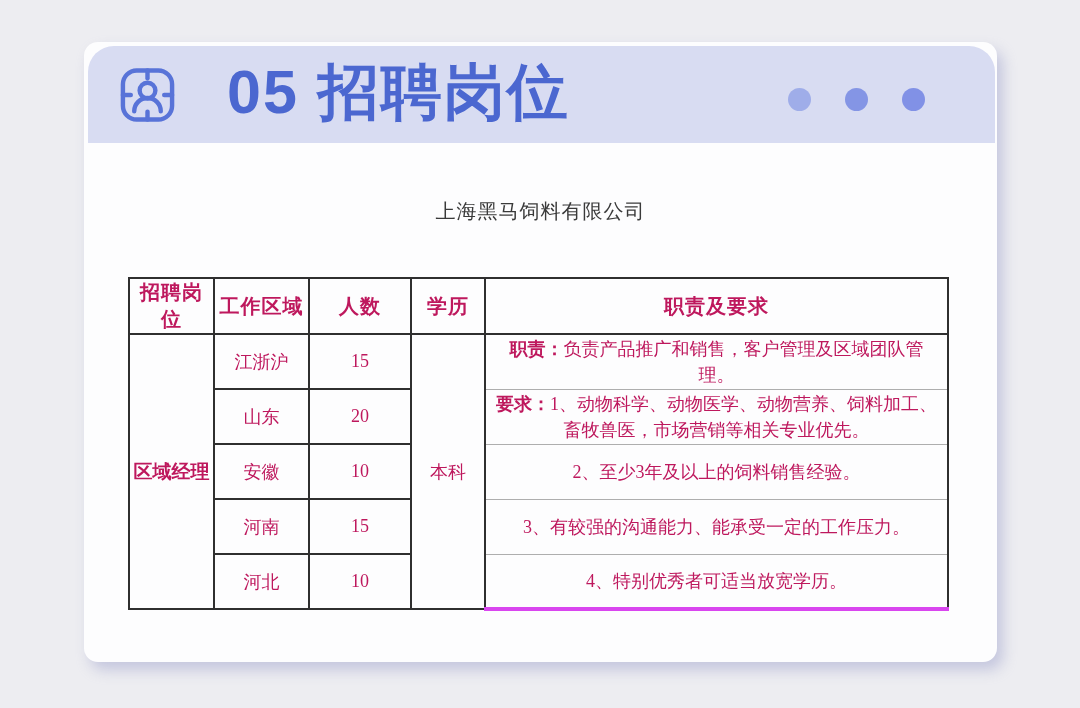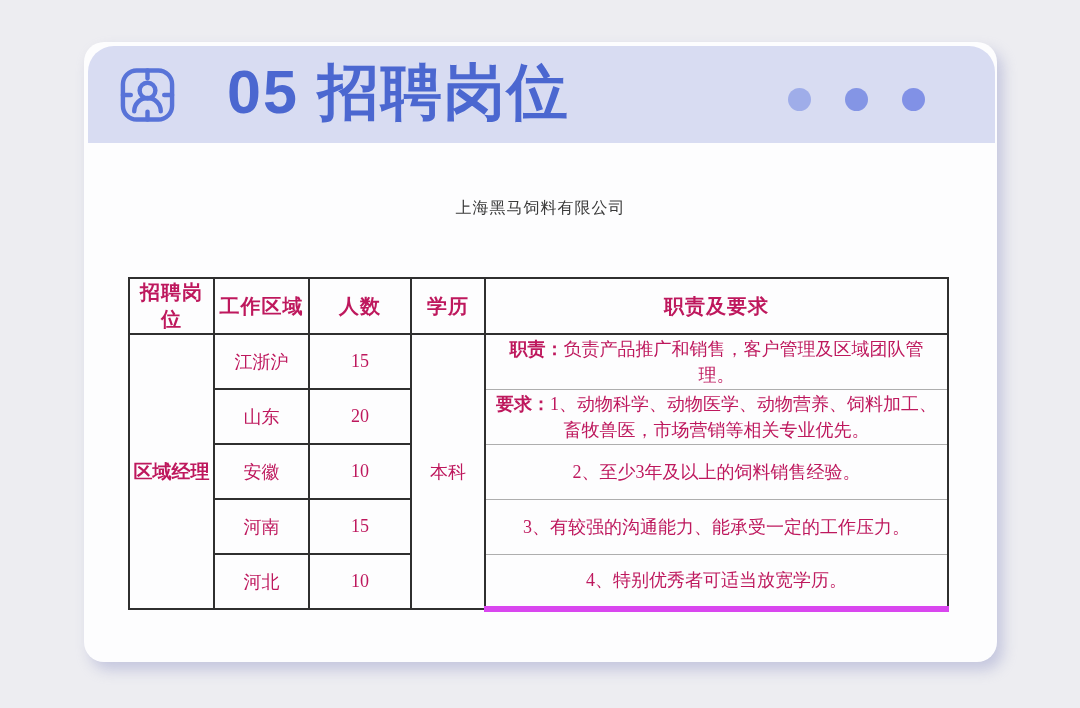--- a/index.html
+++ b/index.html
@@ -7,21 +7,21 @@
   body {
     background:#ededf1;
     font-family:"Liberation Sans","DejaVu Sans",sans-serif;
     position:relative;
     overflow:hidden;
   }
   .card {
     position:absolute; left:84px; top:42px;
     width:913px; height:620px;
     background:#fdfdfe;
-    border-radius:20px;
+    border-radius:14px;
     box-shadow:6px 8px 14px rgba(148,153,200,0.45);
   }
   
   .header-bar {
     position:absolute; left:4px; top:4px;
     width:907px; height:97px;
     background:#d8dcf2;
     border-radius:26px 26px 0 0;
   }
   .badge-icon {
@@ -41,21 +41,21 @@
     display:flex; gap:34px;
   }
   .dot { width:23px; height:23px; border-radius:50%; }
   .dot1 { background:#9fade9; }
   .dot2 { background:#8495e5; }
   .dot3 { background:#8191e6; }
   
   .company {
     position:absolute; left:0; top:156px; width:100%;
     text-align:center;
-    font-size:16px; color:#3a3a3a;
+    font-size:20px; color:#3a3a3a;
     font-family:"Liberation Sans","DejaVu Sans",sans-serif;
     letter-spacing:1px;
   }
   
   table.recruit {
     position:absolute; left:44px; top:235px;
     width:819px;
     border-collapse:collapse;
     table-layout:fixed;
     font-family:"Liberation Serif","DejaVu Serif",serif;
@@ -73,21 +73,21 @@
   .recruit td { font-size:18px; }
   td.pos, td.edu { font-weight:bold; font-size:19px;font-family:Liberation Mono, monospace; }
   td.edu { font-weight:normal; font-size:18px;text-align:center; }
   
   td.req {
     border-top:1px solid #aeaeae;
     border-bottom:1px solid #aeaeae;
     padding:0 10px;
     line-height:26px;
   }
-  tr.last td.req { border-bottom:6px solid #d946ef; }
+  tr.last td.req { border-bottom:4px solid #d946ef; }
   td.req .lbl { font-weight:bold; }
   td.req.nudge { }
   td.req .wrapline { text-align:center; }
 </style>
 </head>
 <body>
 
 <div class="card">
 
   <div class="header-bar">

